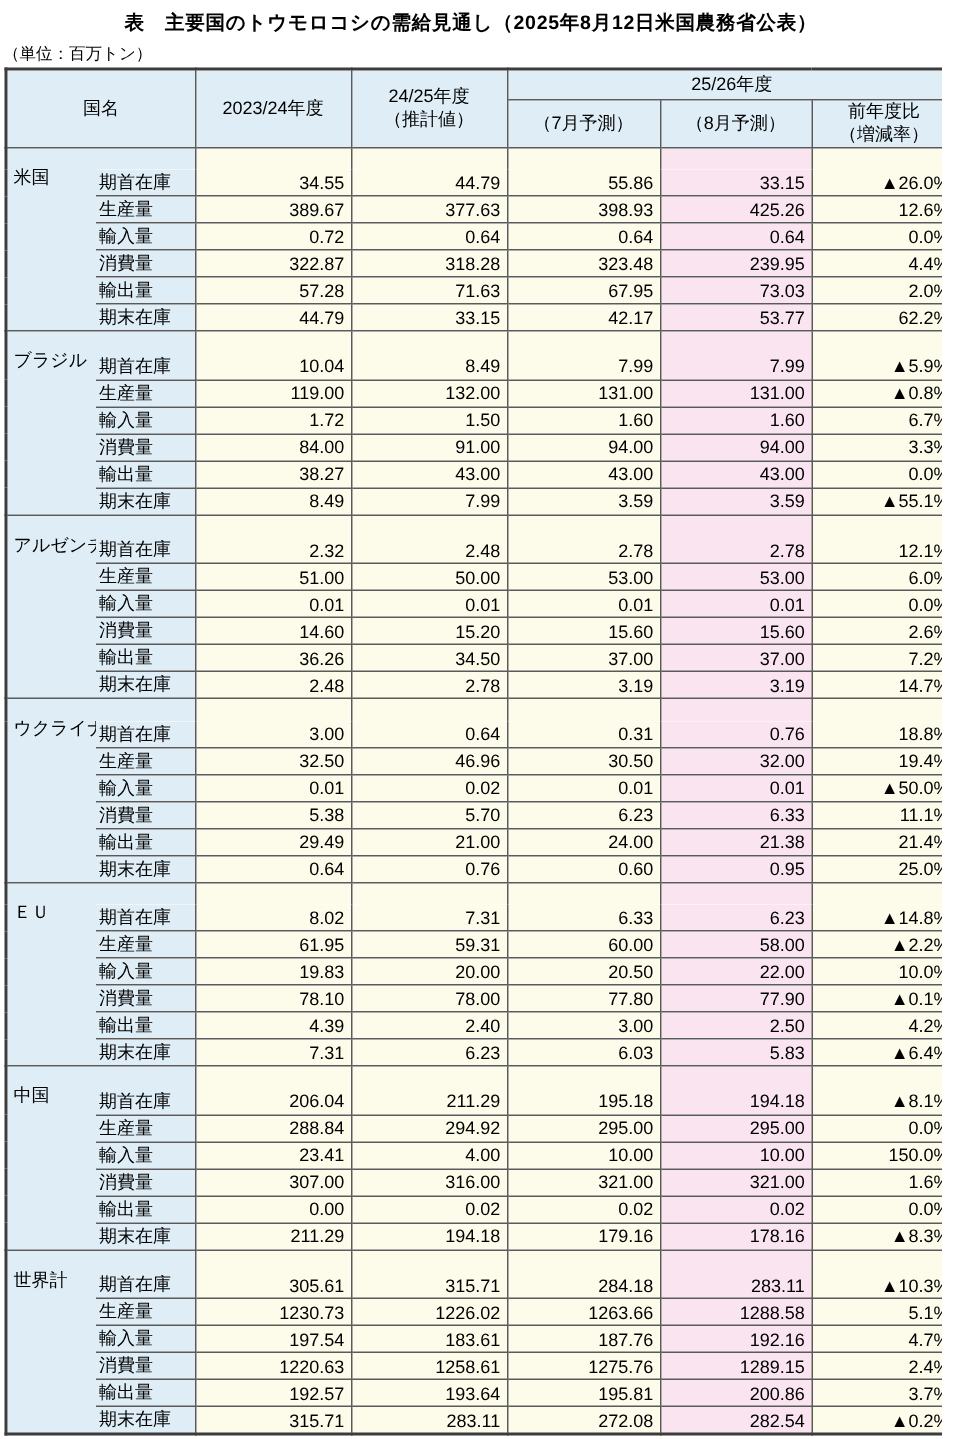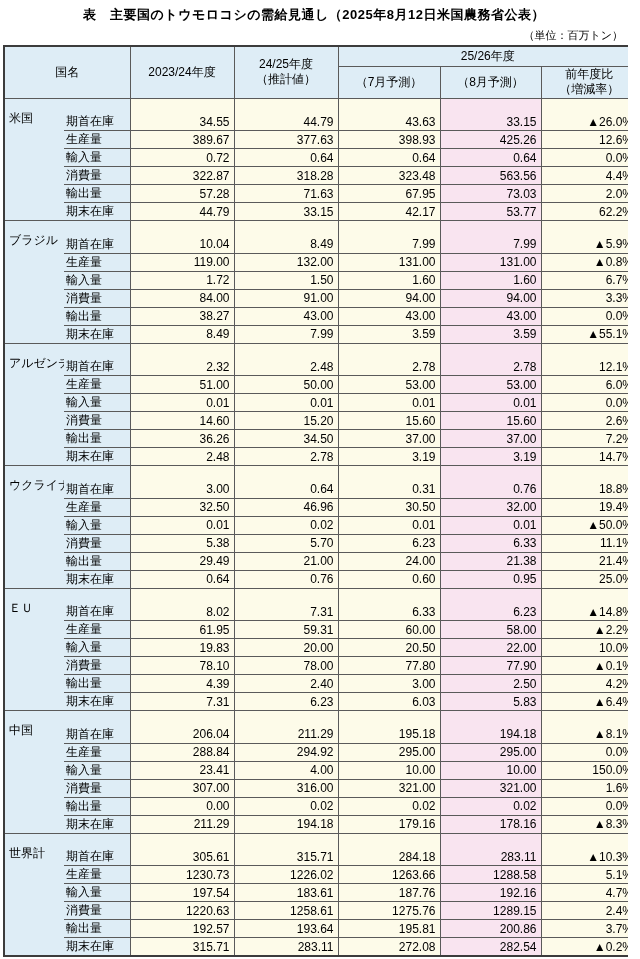--- a/index.html
+++ b/index.html
@@ -2,21 +2,21 @@
 <html><head>
 <meta charset="utf-8">
 <style>
   * { box-sizing: border-box; }
   html,body { margin:0; padding:0; background:#ffffff; color:#000;
     font-family:"Liberation Sans","DejaVu Sans",sans-serif; }
   .page { width:628px; height:959px; padding:3px 2px 0 2px; overflow:hidden; }
 
   .title { text-align:center; font-size:13px; font-weight:bold; letter-spacing:0.5px;
     padding:3px 0 3px 0; }
-  .unit-note { text-align:right; font-size:11px; padding:1px 3px 2px 0; }
+  .unit-note { text-align:left; font-size:11px; padding:1px 3px 2px 0; }
 
   table.main { border-collapse:collapse; table-layout:fixed; width:634px; margin-left:1px;
     border:2px solid #3c3c3c; }
   th, td { border:1px solid #5a5a5a; font-size:12px; font-weight:normal; padding:0;
     overflow:hidden; white-space:nowrap; }
 
   thead th { background:#deedf6; text-align:center; vertical-align:middle; line-height:1.25; }
   tr.head-1 { height:20px; }
   tr.head-2 { height:32px; }
 
@@ -78,21 +78,21 @@
           <td class="val blank"></td>
           <td class="val blank"></td>
           <td class="val blank"></td>
           <td class="val blank aug"></td>
           <td class="val blank"></td>
         </tr>
         <tr class="m-row m-first">
           <td class="m-label nt">期首在庫</td>
           <td class="val nt">34.55</td>
           <td class="val nt">44.79</td>
-          <td class="val nt">43.63</td>
+          <td class="val nt">55.86</td>
           <td class="val aug nt">33.15</td>
           <td class="val nt">▲26.0%</td>
         </tr>
         <tr class="m-row">
           <td class="m-label">生産量</td>
           <td class="val">389.67</td>
           <td class="val">377.63</td>
           <td class="val">398.93</td>
           <td class="val aug">425.26</td>
           <td class="val">12.6%</td>
@@ -103,21 +103,21 @@
           <td class="val">0.64</td>
           <td class="val">0.64</td>
           <td class="val aug">0.64</td>
           <td class="val">0.0%</td>
         </tr>
         <tr class="m-row">
           <td class="m-label">消費量</td>
           <td class="val">322.87</td>
           <td class="val">318.28</td>
           <td class="val">323.48</td>
-          <td class="val aug">563.56</td>
+          <td class="val aug">239.95</td>
           <td class="val">4.4%</td>
         </tr>
         <tr class="m-row">
           <td class="m-label">輸出量</td>
           <td class="val">57.28</td>
           <td class="val">71.63</td>
           <td class="val">67.95</td>
           <td class="val aug">73.03</td>
           <td class="val">2.0%</td>
         </tr>

